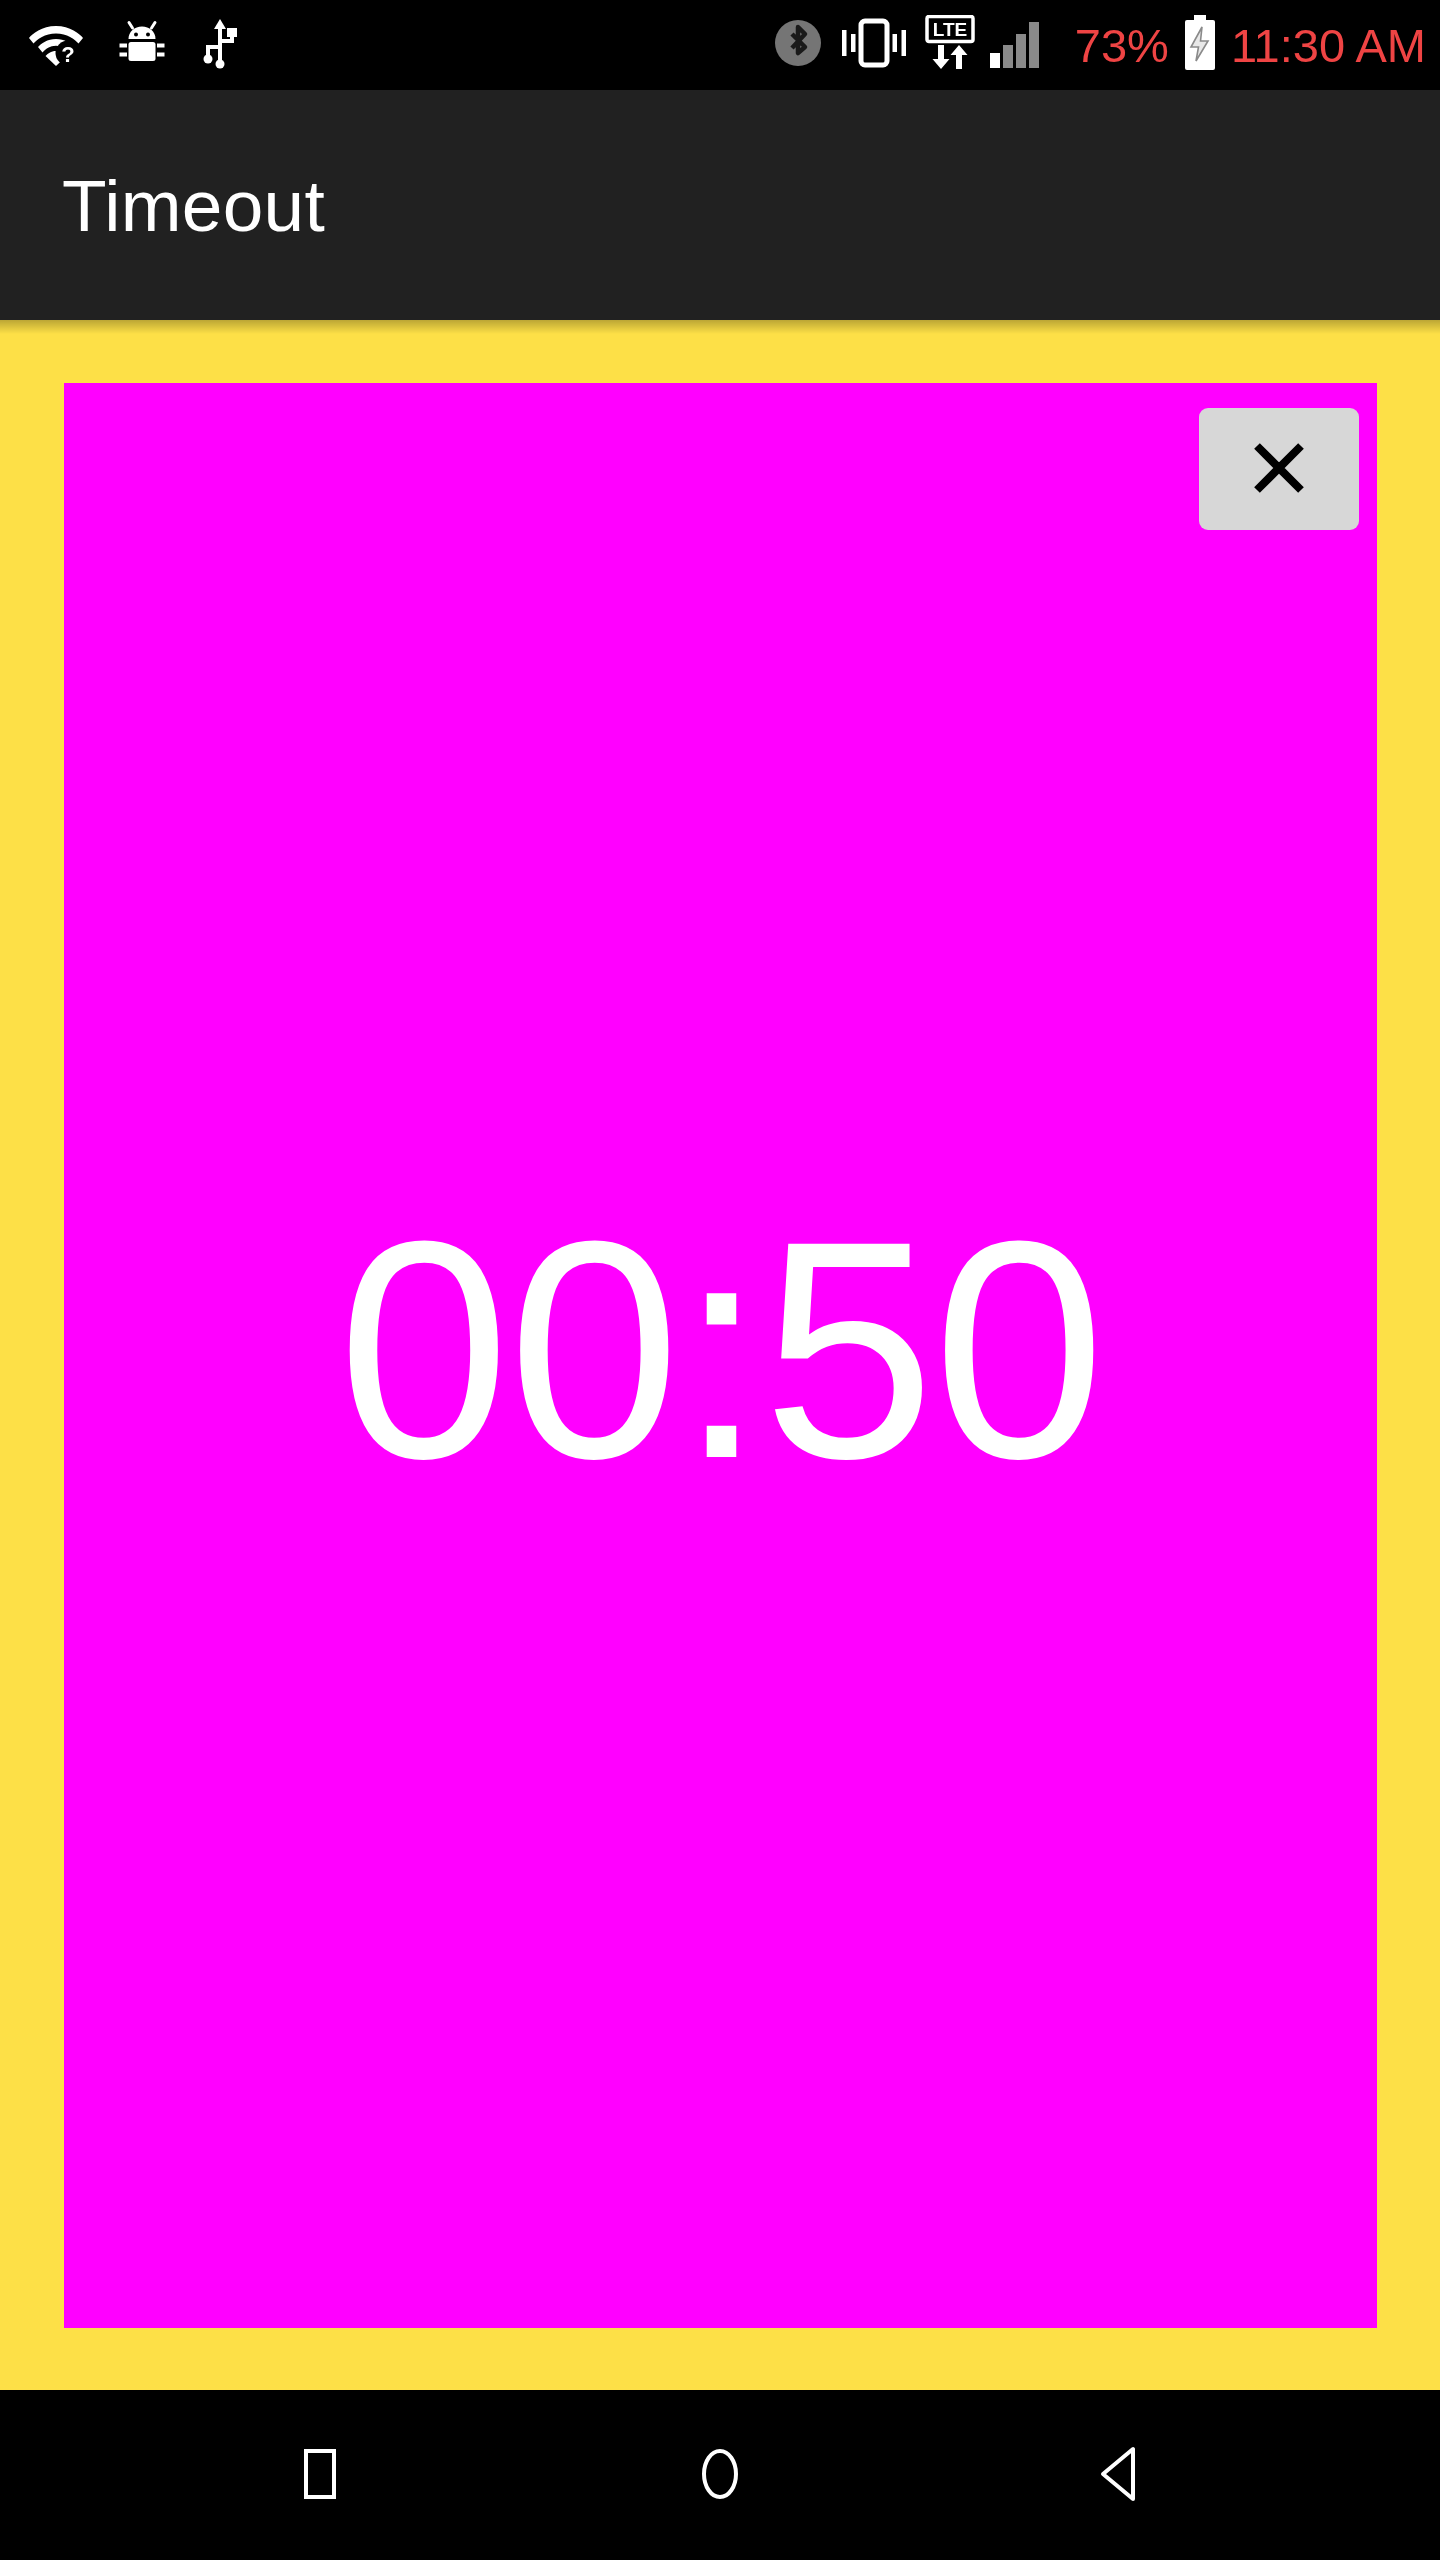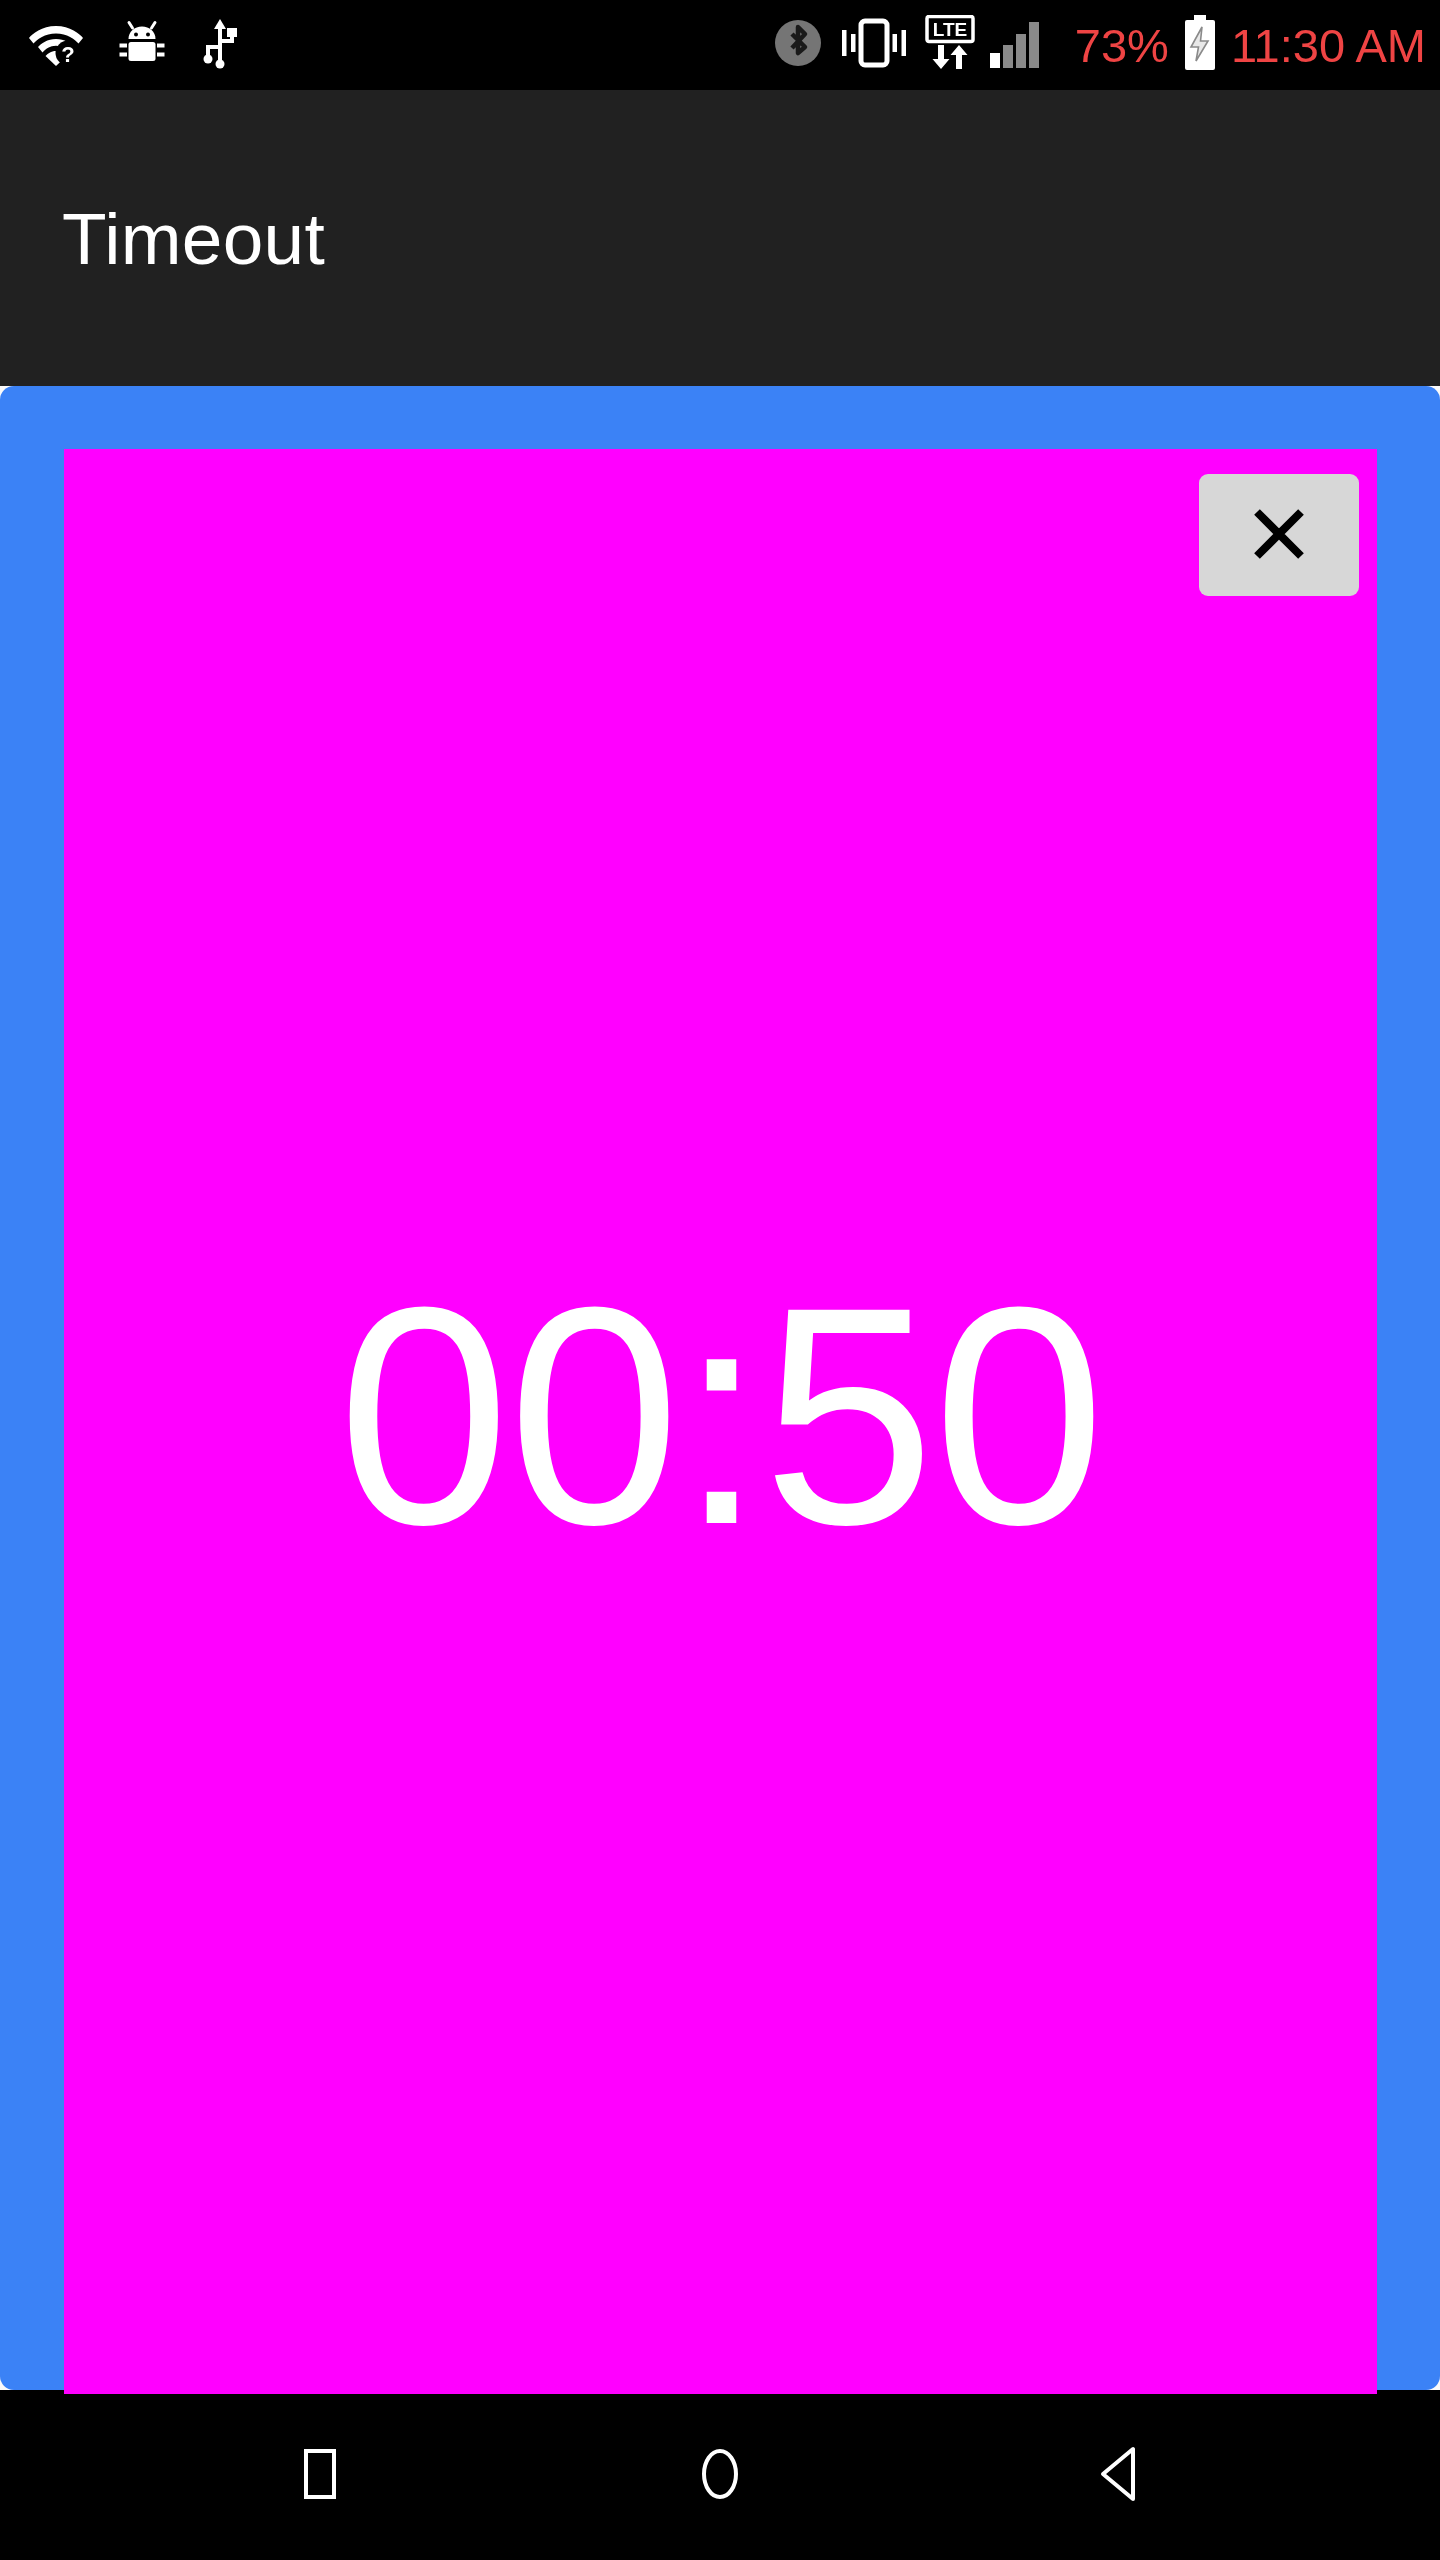--- a/index.html
+++ b/index.html
@@ -32,21 +32,21 @@
     font-size:47px;
     letter-spacing:0px;
     line-height:1;
     white-space:nowrap;
     font-weight:400;
   }
   .sb-gap-small { width:4px; }
 
   
   .app-bar {
-    height:296px;
+    height:230px;
     background:#212121;
     display:flex; align-items:center;
     padding-left:62px;
     flex:0 0 auto;
     position:relative;
     z-index:5;
   }
   .app-bar-title {
     color:#FFFFFF;
     font-size:73px;
@@ -61,22 +61,21 @@
     height:14px;
     background:linear-gradient(to bottom, rgba(0,0,0,0.26), rgba(0,0,0,0));
     z-index:4;
     pointer-events:none;
   }
 
   
   .content {
     flex:1 1 auto;
     position:relative;
-    background:#3b82f6;
-    border-radius:14px;
+    background:#fde047;
   }
   .timer-panel {
     position:absolute;
     left:64px;
     top:63px;
     width:1313px;
     height:1945px;
     background:#FF00FF;
   }
   .close-button {

